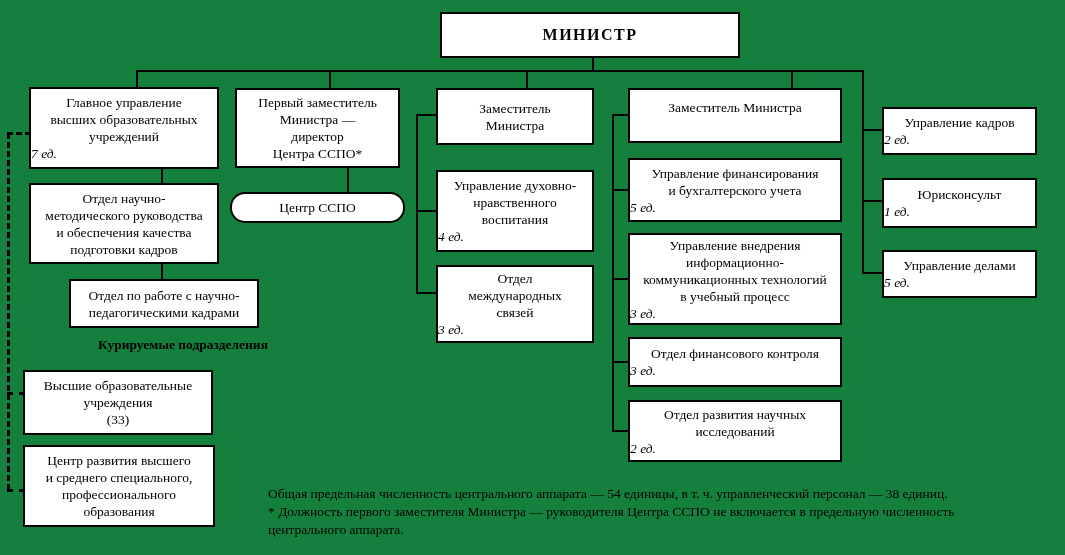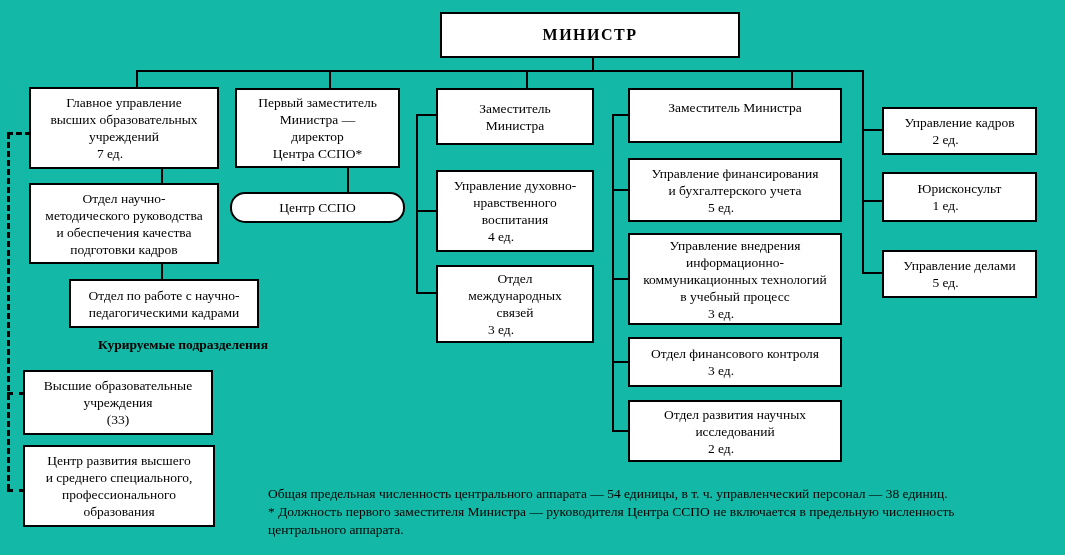--- a/index.html
+++ b/index.html
@@ -1,38 +1,38 @@
 <!DOCTYPE html>
 <html><head>
 <meta charset="utf-8">
 <style>
   html, body { margin: 0; padding: 0; background: #ffffff; }
   * { box-sizing: border-box; }
   #canvas {
     position: relative;
     width: 1065px;
     height: 555px;
-    background: #14b8a6;
+    background: #15803d;
     font-family: "Liberation Serif", "DejaVu Serif", serif;
     color: #000000;
   }
   .box {
     position: absolute;
     border: 2px solid #000000;
     background: #ffffff;
     display: flex;
     flex-direction: column;
     justify-content: center;
     align-items: stretch;
     text-align: center;
     font-size: 13.5px;
     line-height: 1.26;
   }
   .box .txt { white-space: pre-line; padding: 0 4px; }
-  .box .unit { text-align: center; padding-right: 28px; white-space: nowrap; }
+  .box .unit { text-align: left; padding-right: 28px; white-space: nowrap; font-style: italic; }
   .box.topalign { justify-content: flex-start; padding-top: 9px; }
   .minister {
     font-weight: bold;
     font-size: 16px;
     letter-spacing: 1.5px;
   }
   .hline { position: absolute; height: 2px; background: #000000; }
   .vline { position: absolute; width: 2px; background: #000000; }
   .dash-v { position: absolute; width: 0; border-left: 3px dashed #000000; }
   .dash-h { position: absolute; height: 0; border-top: 3px dashed #000000; }
@@ -59,21 +59,21 @@
   #b-c2b2 { left: 230px; top: 192px; width: 175px; height: 31px; border-radius: 15px; }
   #b-c3b1 { left: 436px; top: 88px;  width: 158px; height: 57px; }
   #b-c3b2 { left: 436px; top: 170px; width: 158px; height: 82px; }
   #b-c3b3 { left: 436px; top: 265px; width: 158px; height: 78px; }
   #b-c4b1 { left: 628px; top: 88px;  width: 214px; height: 55px; }
   #b-c4b2 { left: 628px; top: 158px; width: 214px; height: 64px; }
   #b-c4b3 { left: 628px; top: 233px; width: 214px; height: 92px; }
   #b-c4b4 { left: 628px; top: 337px; width: 214px; height: 50px; }
   #b-c4b5 { left: 628px; top: 400px; width: 214px; height: 62px; }
   #b-c5b1 { left: 882px; top: 107px; width: 155px; height: 48px; }
-  #b-c5b2 { left: 882px; top: 172px; width: 155px; height: 50px; }
+  #b-c5b2 { left: 882px; top: 178px; width: 155px; height: 50px; }
   #b-c5b3 { left: 882px; top: 250px; width: 155px; height: 48px; }
   #heading-supervised { left: 83px; top: 337px; width: 200px; }
   #footnote-block { left: 268px; top: 485px; width: 748px; }
   
   #ln-stem        { left: 592px; top: 58px;  height: 14px; }
   #ln-main        { left: 136px; top: 70px;  width: 728px; }
   #ln-drop-c1     { left: 136px; top: 70px;  height: 18px; }
   #ln-drop-c2     { left: 329px; top: 70px;  height: 19px; }
   #ln-drop-c3     { left: 526px; top: 70px;  height: 19px; }
   #ln-drop-c4     { left: 791px; top: 70px;  height: 19px; }

